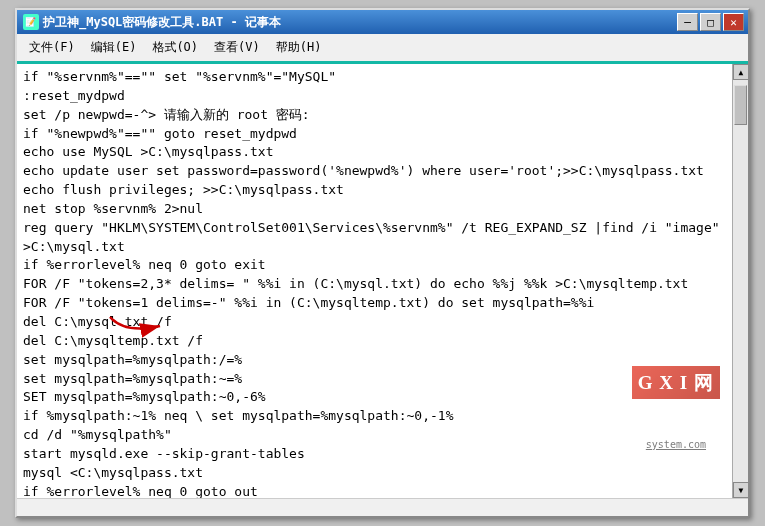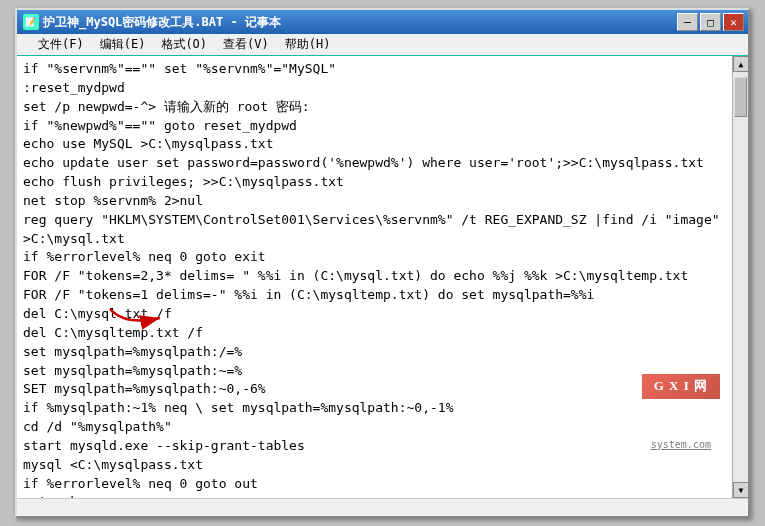--- a/index.html
+++ b/index.html
@@ -78,24 +78,24 @@
       color: #000;
     }
 
     .title-btn.close {
       background: #c0392b;
       color: white;
     }
 
     .menu-bar {
       background: #f0f0f0;
-      border-bottom: 1px solid #14b8a6;
-      display: flex;
-      padding: 2px 13px;
-      height: 22px;
+      border-bottom: 3px solid #14b8a6;
+      display: flex;
+      padding: 2px 4px;
+      height: 30px;
     }
 
     .menu-item {
       padding: 1px 8px;
       font-size: 12px;
       cursor: pointer;
       color: #000;
       display: flex;
       align-items: center;
     }
@@ -193,21 +193,21 @@
   <div class="menu-bar">
     <div class="menu-item">文件(F)</div>
     <div class="menu-item">编辑(E)</div>
     <div class="menu-item">格式(O)</div>
     <div class="menu-item">查看(V)</div>
     <div class="menu-item">帮助(H)</div>
   </div>
 
   <div class="content-area">
     <div class="text-area" id="text-content"><div class="line">if "%servnm%"=="" set "%servnm%"="MySQL"</div><div class="line">:reset_mydpwd</div><div class="line">set /p newpwd=-^&gt; 请输入新的 root 密码:</div><div class="line">if "%newpwd%"=="" goto reset_mydpwd</div><div class="line">echo use MySQL &gt;C:\mysqlpass.txt</div><div class="line">echo update user set password=password('%newpwd%') where user='root';&gt;&gt;C:\mysqlpass.txt</div><div class="line">echo flush privileges; &gt;&gt;C:\mysqlpass.txt</div><div class="line">net stop %servnm% 2&gt;nul</div><div class="line">reg query "HKLM\SYSTEM\ControlSet001\Services\%servnm%" /t REG_EXPAND_SZ |find /i "image"</div><div class="line">&gt;C:\mysql.txt</div><div class="line">if %errorlevel% neq 0 goto exit</div><div class="line">FOR /F "tokens=2,3* delims= " %%i in (C:\mysql.txt) do echo %%j %%k &gt;C:\mysqltemp.txt</div><div class="line">FOR /F "tokens=1 delims=-" %%i in (C:\mysqltemp.txt) do set mysqlpath=%%i</div><div class="line">del C:\mysql.txt /f</div><div class="line">del C:\mysqltemp.txt /f</div><div class="line">set mysqlpath=%mysqlpath:/=%</div><div class="line">set mysqlpath=%mysqlpath:~=%</div><div class="line">SET mysqlpath=%mysqlpath:~0,-6%</div><div class="line">if %mysqlpath:~1% neq \ set mysqlpath=%mysqlpath:~0,-1%</div><div class="line">cd /d "%mysqlpath%"</div><div class="line">start mysqld.exe --skip-grant-tables</div><div class="line">mysql &lt;C:\mysqlpass.txt</div><div class="line">if %errorlevel% neq 0 goto out</div><div class="line">goto ok</div><div style="position:absolute;bottom:8px;right:12px;text-align:center;opacity:0.85;">
-    <div style="background:linear-gradient(135deg,#e74c3c,#c0392b);color:white;padding:3px 12px;font-size:13px;font-weight:bold;font-family:serif;letter-spacing:1px;">G X I 网</div>
+    <div style="background:linear-gradient(135deg,#e74c3c,#c0392b);color:white;padding:3px 6px;font-size:19px;font-weight:bold;font-family:serif;letter-spacing:1px;">G X I 网</div>
     <div style="color:#666;font-size:10px;margin-top:1px;text-decoration:underline;">system.com</div>
   </div><svg style="position:absolute;top:248px;left:88px;width:70px;height:28px;pointer-events:none;">
     <defs>
       <marker id="arrowhead" markerWidth="8" markerHeight="6" refX="8" refY="3" orient="auto">
         <polygon points="0 0, 8 3, 0 6" fill="#cc0000"></polygon>
       </marker>
     </defs>
     <path d="M5,5 Q20,22 55,14" stroke="#cc0000" stroke-width="2.5" fill="none" marker-end="url(#arrowhead)"></path>
   </svg></div>
     <div class="scrollbar-v">

